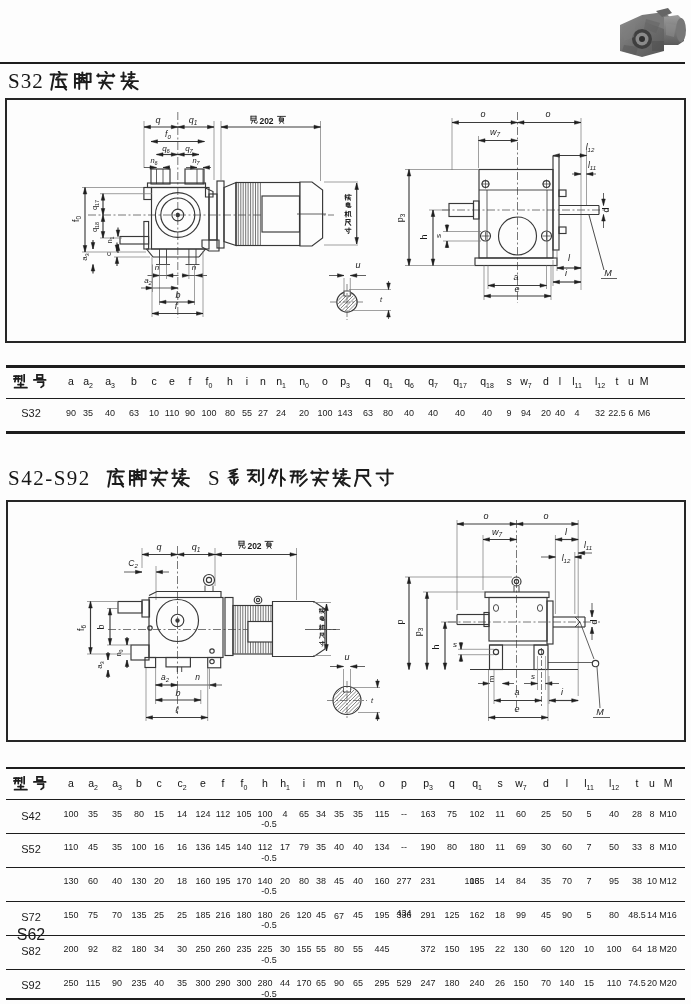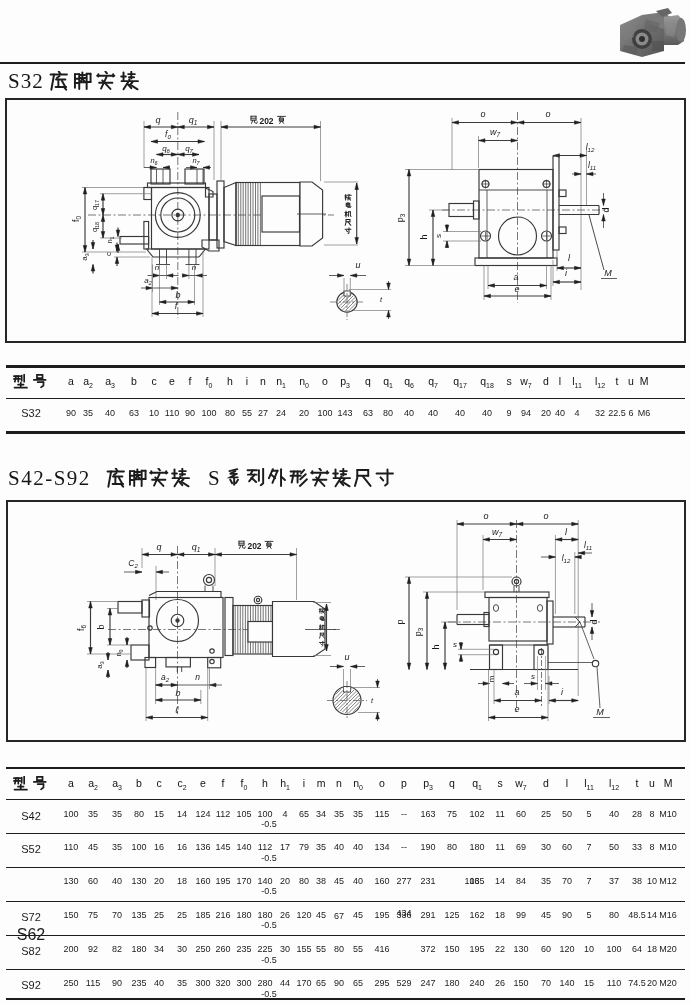--- a/index.html
+++ b/index.html
@@ -1142,21 +1142,21 @@
 <span class="tv" style="left:382px;top:875.5px">160</span>
 <span class="tv" style="left:404px;top:875.5px">277</span>
 <span class="tv" style="left:428px;top:875.5px">231</span>
 <span class="tv" style="left:472px;top:875.5px">106</span>
 <span class="tv" style="left:477px;top:875.5px">135</span>
 <span class="tv" style="left:500px;top:875.5px">14</span>
 <span class="tv" style="left:521px;top:875.5px">84</span>
 <span class="tv" style="left:546px;top:875.5px">35</span>
 <span class="tv" style="left:567px;top:875.5px">70</span>
 <span class="tv" style="left:589px;top:875.5px">7</span>
-<span class="tv" style="left:614px;top:875.5px">37</span>
+<span class="tv" style="left:614px;top:875.5px">95</span>
 <span class="tv" style="left:637px;top:875.5px">38</span>
 <span class="tv" style="left:652px;top:875.5px">10</span>
 <span class="tv" style="left:668px;top:875.5px">M12</span>
 <span class="tv" style="left:31px;top:910.5px;font-size:11px">S72</span>
 <span class="tv" style="left:71px;top:909.5px">150</span>
 <span class="tv" style="left:93px;top:909.5px">75</span>
 <span class="tv" style="left:117px;top:909.5px">70</span>
 <span class="tv" style="left:139px;top:909.5px">135</span>
 <span class="tv" style="left:159px;top:909.5px">25</span>
 <span class="tv" style="left:182px;top:909.5px">25</span>
@@ -1194,21 +1194,21 @@
 <span class="tv" style="left:203px;top:944px">250</span>
 <span class="tv" style="left:223px;top:944px">260</span>
 <span class="tv" style="left:244px;top:944px">235</span>
 <span class="tv" style="left:265px;top:944px">225</span>
 <span class="tv" style="left:269px;top:954.5px">-0.5</span>
 <span class="tv" style="left:285px;top:944px">30</span>
 <span class="tv" style="left:304px;top:944px">155</span>
 <span class="tv" style="left:321px;top:944px">55</span>
 <span class="tv" style="left:339px;top:944px">80</span>
 <span class="tv" style="left:358px;top:944px">55</span>
-<span class="tv" style="left:382px;top:944px">416</span>
+<span class="tv" style="left:382px;top:944px">445</span>
 <span class="tv" style="left:404px;top:908px">434</span>
 <span class="tv" style="left:428px;top:944px">372</span>
 <span class="tv" style="left:452px;top:944px">150</span>
 <span class="tv" style="left:477px;top:944px">195</span>
 <span class="tv" style="left:500px;top:944px">22</span>
 <span class="tv" style="left:521px;top:944px">130</span>
 <span class="tv" style="left:546px;top:944px">60</span>
 <span class="tv" style="left:567px;top:944px">120</span>
 <span class="tv" style="left:589px;top:944px">10</span>
 <span class="tv" style="left:614px;top:944px">100</span>
@@ -1216,21 +1216,21 @@
 <span class="tv" style="left:652px;top:944px">18</span>
 <span class="tv" style="left:668px;top:944px">M20</span>
 <span class="tv" style="left:31px;top:979px;font-size:11px">S92</span>
 <span class="tv" style="left:71px;top:978px">250</span>
 <span class="tv" style="left:93px;top:978px">115</span>
 <span class="tv" style="left:117px;top:978px">90</span>
 <span class="tv" style="left:139px;top:978px">235</span>
 <span class="tv" style="left:159px;top:978px">40</span>
 <span class="tv" style="left:182px;top:978px">35</span>
 <span class="tv" style="left:203px;top:978px">300</span>
-<span class="tv" style="left:223px;top:978px">320</span>
+<span class="tv" style="left:223px;top:978px">290</span>
 <span class="tv" style="left:244px;top:978px">300</span>
 <span class="tv" style="left:265px;top:978px">280</span>
 <span class="tv" style="left:269px;top:988.5px">-0.5</span>
 <span class="tv" style="left:285px;top:978px">44</span>
 <span class="tv" style="left:304px;top:978px">170</span>
 <span class="tv" style="left:321px;top:978px">65</span>
 <span class="tv" style="left:339px;top:978px">90</span>
 <span class="tv" style="left:358px;top:978px">65</span>
 <span class="tv" style="left:382px;top:978px">295</span>
 <span class="tv" style="left:404px;top:978px">529</span>

